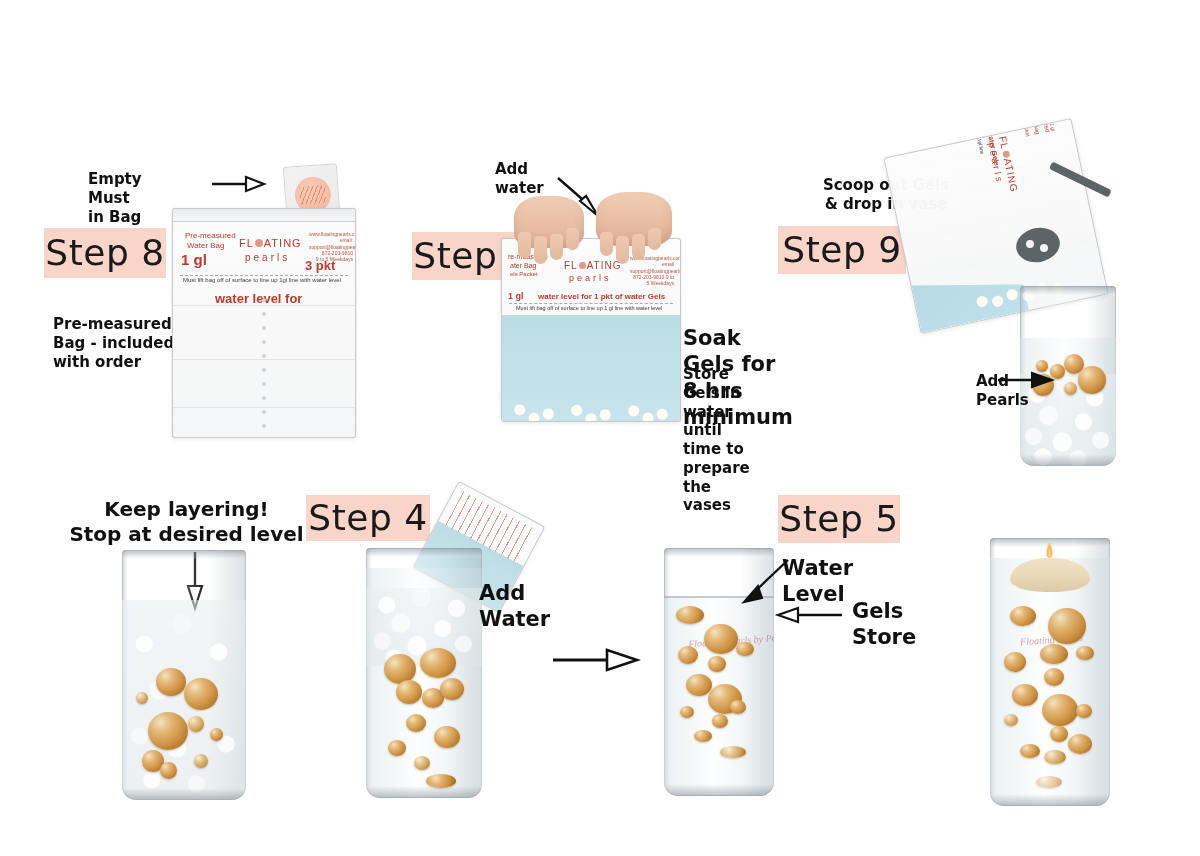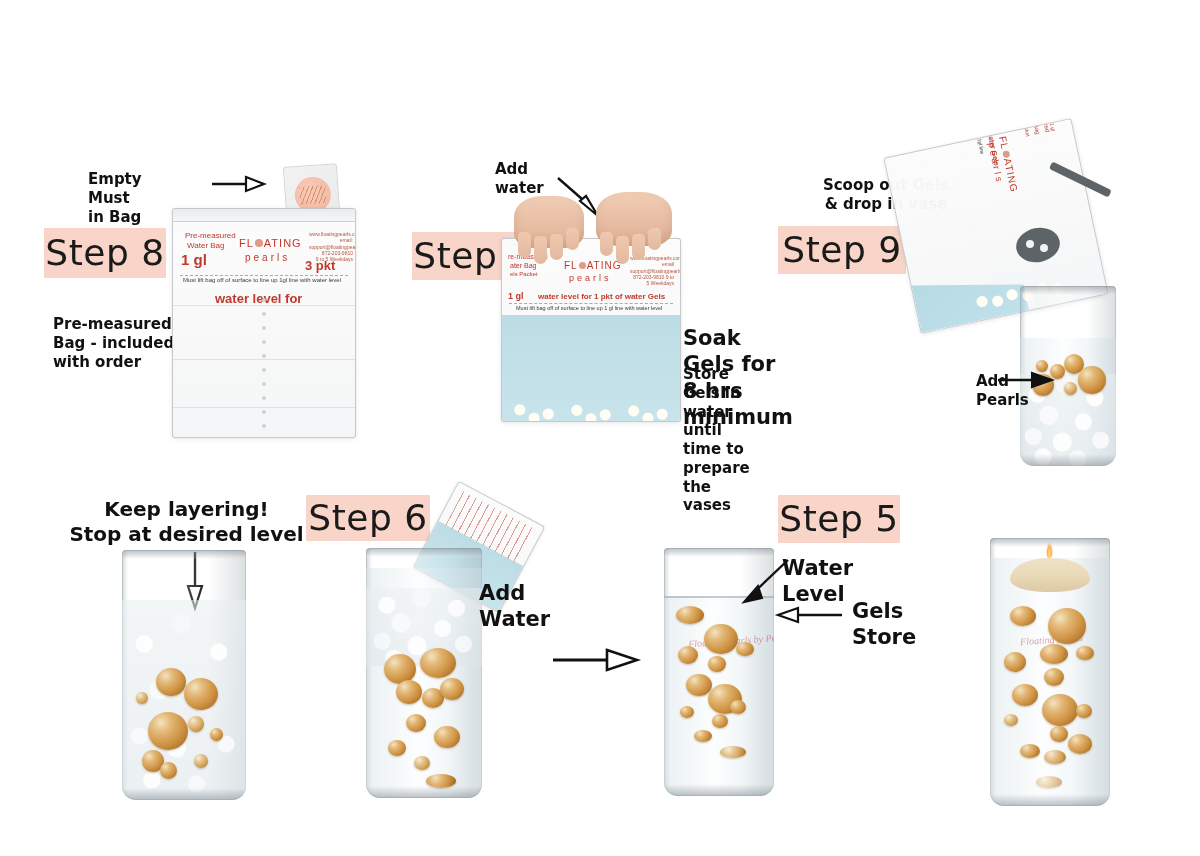--- a/index.html
+++ b/index.html
@@ -382,21 +382,21 @@
       <div class="pearl" style="left:62px; top:128px; width:34px; height:32px;"></div>
       <div class="pearl" style="left:26px; top:162px; width:40px; height:38px;"></div>
       <div class="pearl pale" style="left:66px; top:166px; width:16px; height:16px;"></div>
       <div class="pearl" style="left:20px; top:200px; width:22px; height:22px;"></div>
       <div class="pearl" style="left:38px; top:212px; width:17px; height:17px;"></div>
       <div class="pearl pale" style="left:72px; top:204px; width:14px; height:14px;"></div>
       <div class="pearl" style="left:88px; top:178px; width:13px; height:13px;"></div>
       <div class="pearl pale" style="left:14px; top:142px; width:12px; height:12px;"></div>
     </div>
 
-    <div class="abs badge step-badge" style="left:306px; top:495px; width:124px; height:46px;">Step 6</div>
+    <div class="abs badge step-badge" style="left:306px; top:495px; width:124px; height:46px;">Step 4</div>
 
     <div class="bag" style="left:430px; top:498px; width:96px; height:96px; transform:rotate(28deg);">
       <div class="abs" style="left:8px; top:6px; width:80px; height:40px;
            background:repeating-linear-gradient(90deg, rgba(192,57,43,.5) 0 1px, transparent 1px 7px);"></div>
       <div class="bag-water" style="top:44px; height:52px;"></div>
     </div>
 
     <div class="vase" style="left:366px; top:548px; width:116px; height:250px;">
       <div class="fill water" style="bottom:0; height:230px;"></div>
       <div class="fill gels" style="bottom:132px; height:78px; opacity:.85;"></div>

